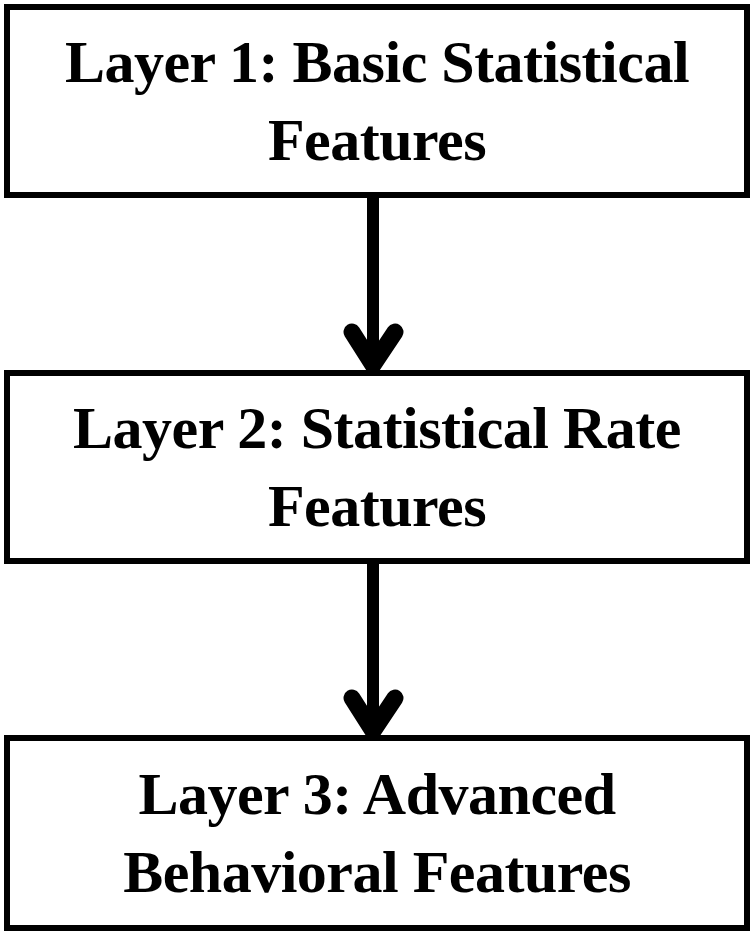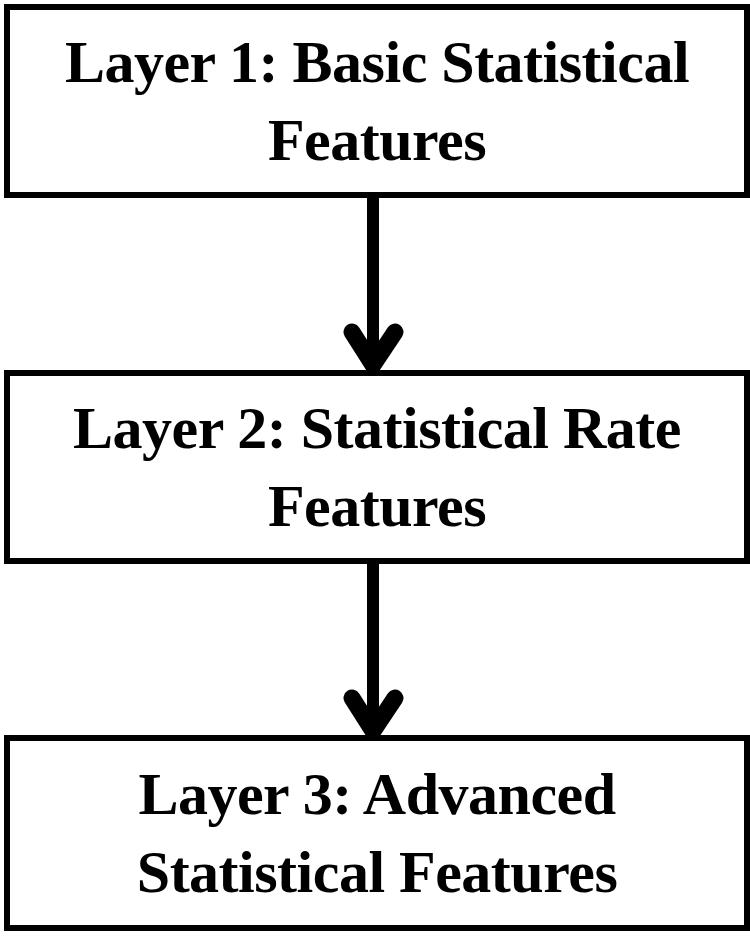--- a/index.html
+++ b/index.html
@@ -85,16 +85,16 @@
   </div>
 
   <div class="connector" id="connector-2">
     <svg width="750" height="180" viewBox="0 0 750 180" xmlns="http://www.w3.org/2000/svg">
       <line x1="373" y1="0" x2="373" y2="178" stroke="#000000" stroke-width="12"></line>
       <path d="M 352 140 L 373 173 L 395 140" fill="none" stroke="#000000" stroke-width="17" stroke-linecap="round" stroke-linejoin="miter"></path>
     </svg>
   </div>
 
   <div class="node-box" id="box-layer-3">
-    <span class="node-label">Layer 3: Advanced Statistical Features</span>
+    <span class="node-label">Layer 3: Advanced Behavioral Features</span>
   </div>
 
 </div>
 
 </body></html>

